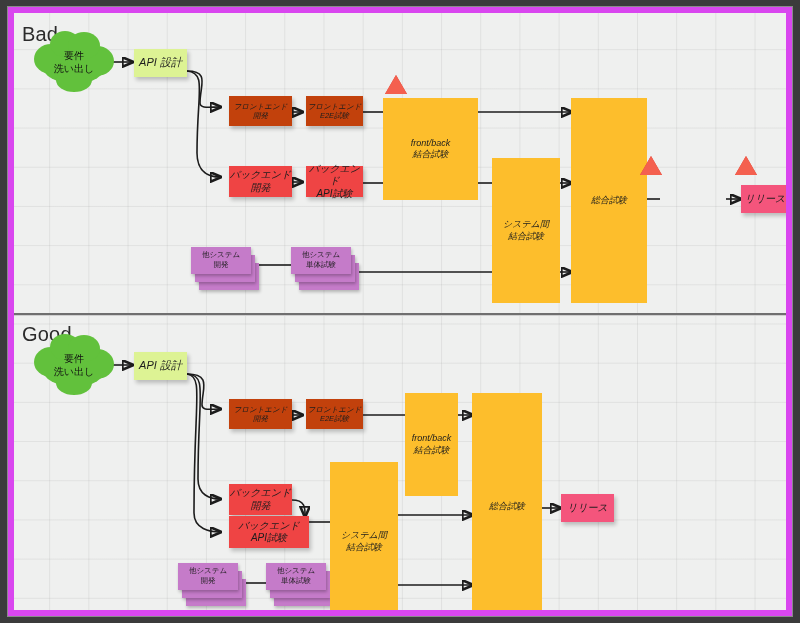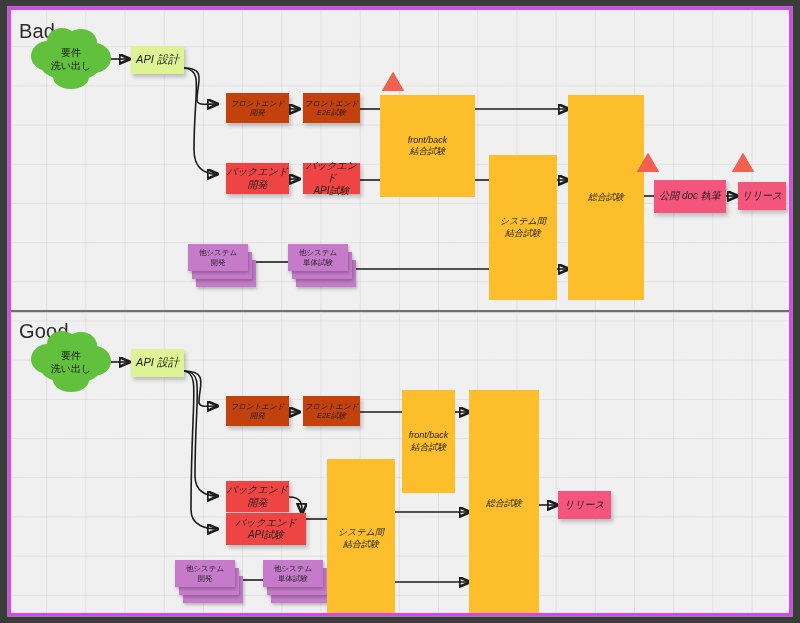--- a/index.html
+++ b/index.html
@@ -15,21 +15,21 @@
     background:#3b3b3b;
     overflow:hidden;
   }
   
   #frame{
     position:absolute;
     left:8px;top:7px;
     width:784px;height:609px;
     box-sizing:border-box;
     background:#eff0ef;
-    border:3px solid #d946ef;
+    border:6px solid #d946ef;
     box-shadow:0 0 0 1px #8a8a8a;
     overflow:hidden;
   }
   
   #grid{
     position:absolute;inset:0;
     background-image:
       linear-gradient(to right, rgba(150,150,150,.17) 1px, transparent 1px),
       linear-gradient(to bottom, rgba(150,150,150,.17) 1px, transparent 1px);
     background-size:39.2px 39.2px;
@@ -93,21 +93,21 @@
   .cloud .blob:before{ width:34px;height:30px;left:-8px;top:4px;}
   .cloud .blob:after { width:34px;height:30px;right:-8px;top:6px;}
   .cloud .bump1,.cloud .bump2,.cloud .bump3{
     position:absolute;background:#62c13c;border-radius:50%;z-index:-1;
   }
   .cloud .bump1{width:30px;height:26px;left:8px;top:-9px;}
   .cloud .bump2{width:32px;height:27px;right:6px;top:-8px;}
   .cloud .bump3{width:36px;height:24px;left:14px;bottom:-8px;}
 
   
-  .stack{position:absolute;}
+  .stack{position:absolute;font-family:Liberation Mono, monospace;}
   .stack .card{
     position:absolute;
     background:#c57bc9;
     box-shadow:1px 2px 3px rgba(0,0,0,.25);
   }
   .stack .card.l3{left:8px;top:16px;}
   .stack .card.l2{left:4px;top:8px;}
   .stack .card.l1{
     left:0;top:0;
     display:flex;align-items:center;justify-content:center;
@@ -212,21 +212,20 @@
     </div>
 
     <div class="node n-yellow" style="left:369px;top:85px;width:95px;height:102px;">front/back
 結合試験</div>
 
     <div class="node n-yellow" style="left:478px;top:145px;width:68px;height:145px;">システム間
 結合試験</div>
 
     <div class="node n-yellow" style="left:557px;top:85px;width:76px;height:205px;">総合試験</div>
 
-    <div class="node n-pink sticky" style="left:643px;top:170px;width:72px;height:33px;">公開 doc 執筆</div>
 
     <div class="node n-pink sticky" style="left:727px;top:172px;width:48px;height:28px;">リリース</div>
 
     <div class="tri" style="left:371px;top:62px;"></div>
     <div class="tri" style="left:626px;top:143px;"></div>
     <div class="tri" style="left:721px;top:143px;"></div>
 
     <div class="divider" style="top:300px;"></div>
 
     <div class="heading" style="left:8px;top:310px;">Good</div>

